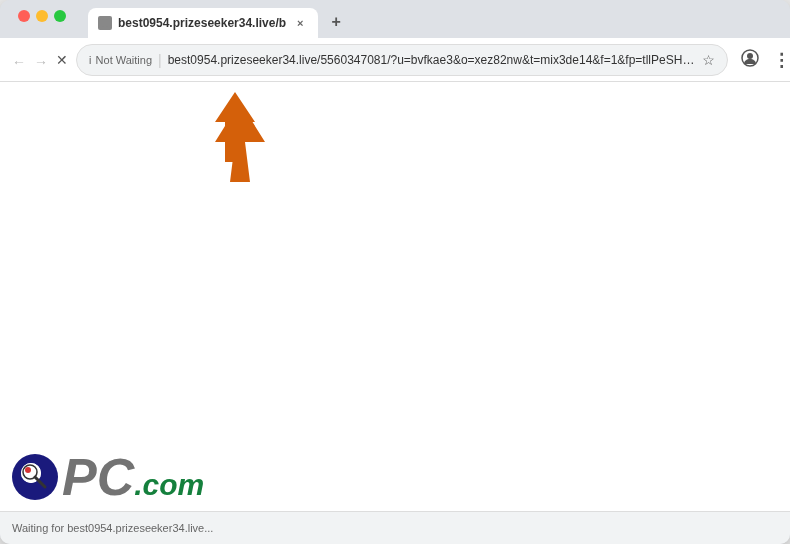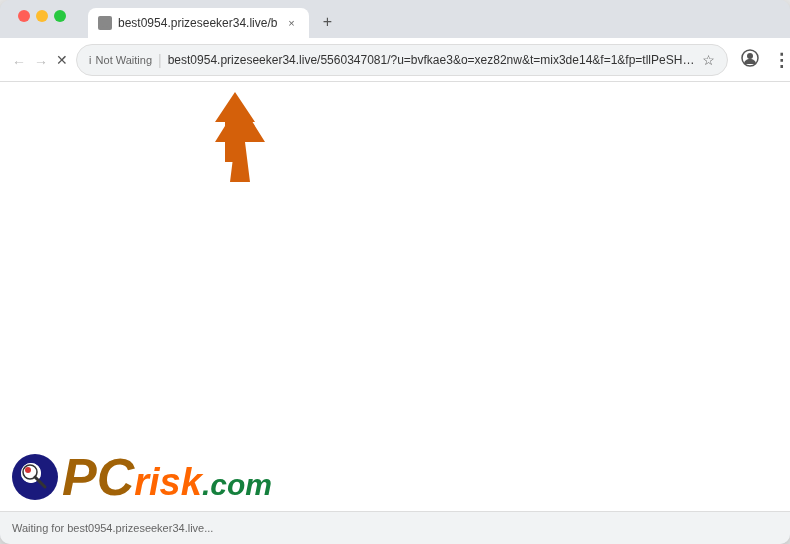--- a/index.html
+++ b/index.html
@@ -26,20 +26,21 @@
     }
 
     
     .tab-bar {
       background: #dee1e6;
       height: 38px;
       display: flex;
       align-items: flex-end;
       padding: 0 8px;
       gap: 0;
+      font-weight: bold;
     }
 
     .window-controls {
       display: flex;
       align-items: center;
       gap: 6px;
       padding: 0 8px;
       padding-bottom: 10px;
       position: absolute;
       top: 10px;
@@ -362,22 +363,21 @@
         <svg width="36" height="36" viewBox="0 0 36 36">
 
           <circle cx="14" cy="14" r="10" fill="white" stroke="#1a1a7c" stroke-width="0"></circle>
           <circle cx="14" cy="14" r="10" fill="white"></circle>
           <circle cx="13" cy="13" r="7" fill="white" stroke="#333" stroke-width="1.5"></circle>
           <circle cx="11" cy="11" r="3" fill="#cc0000" opacity="0.8"></circle>
           <line x1="18" y1="18" x2="28" y2="28" stroke="#333" stroke-width="3" stroke-linecap="round"></line>
         </svg>
       </div>
       <div style="display:flex; align-items:baseline; margin-left:4px;">
-        <span style="font-size:52px; font-weight:900; color:#a16207; font-style:italic; line-height:1;">PC</span>
-        <span style="font-size:38px; font-weight:700; color:#ff6600; font-style:italic; line-height:1;">risk</span>
+        <span style="font-size:52px; font-weight:900; color:#737373; font-style:italic; line-height:1;">PC</span>
         <span style="font-size:30px; font-weight:700; color:#15803d; font-style:italic; line-height:1;">.com</span>
       </div>
     </div>
   </div>
 
   <div class="status-bar">
     <span class="status-text">Waiting for best0954.prizeseeker34.live...</span>
   </div>
 </div>
 

